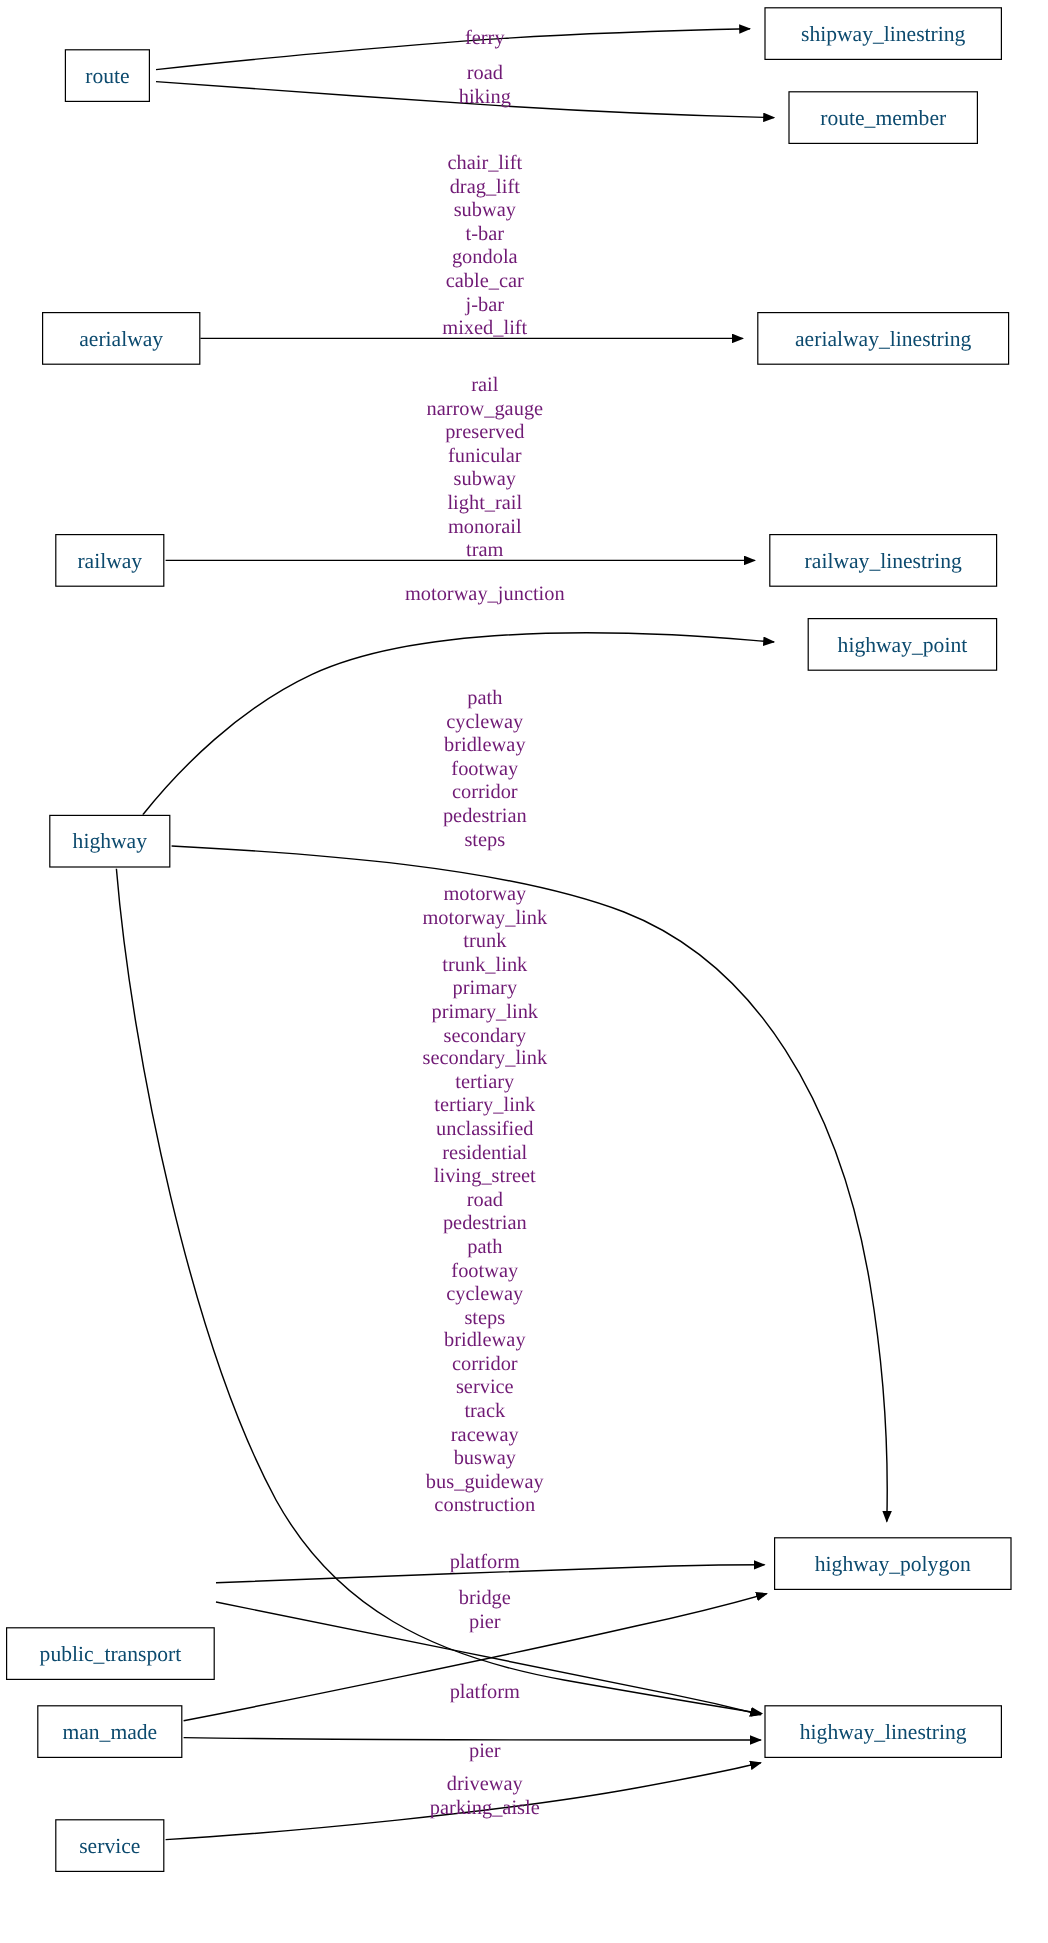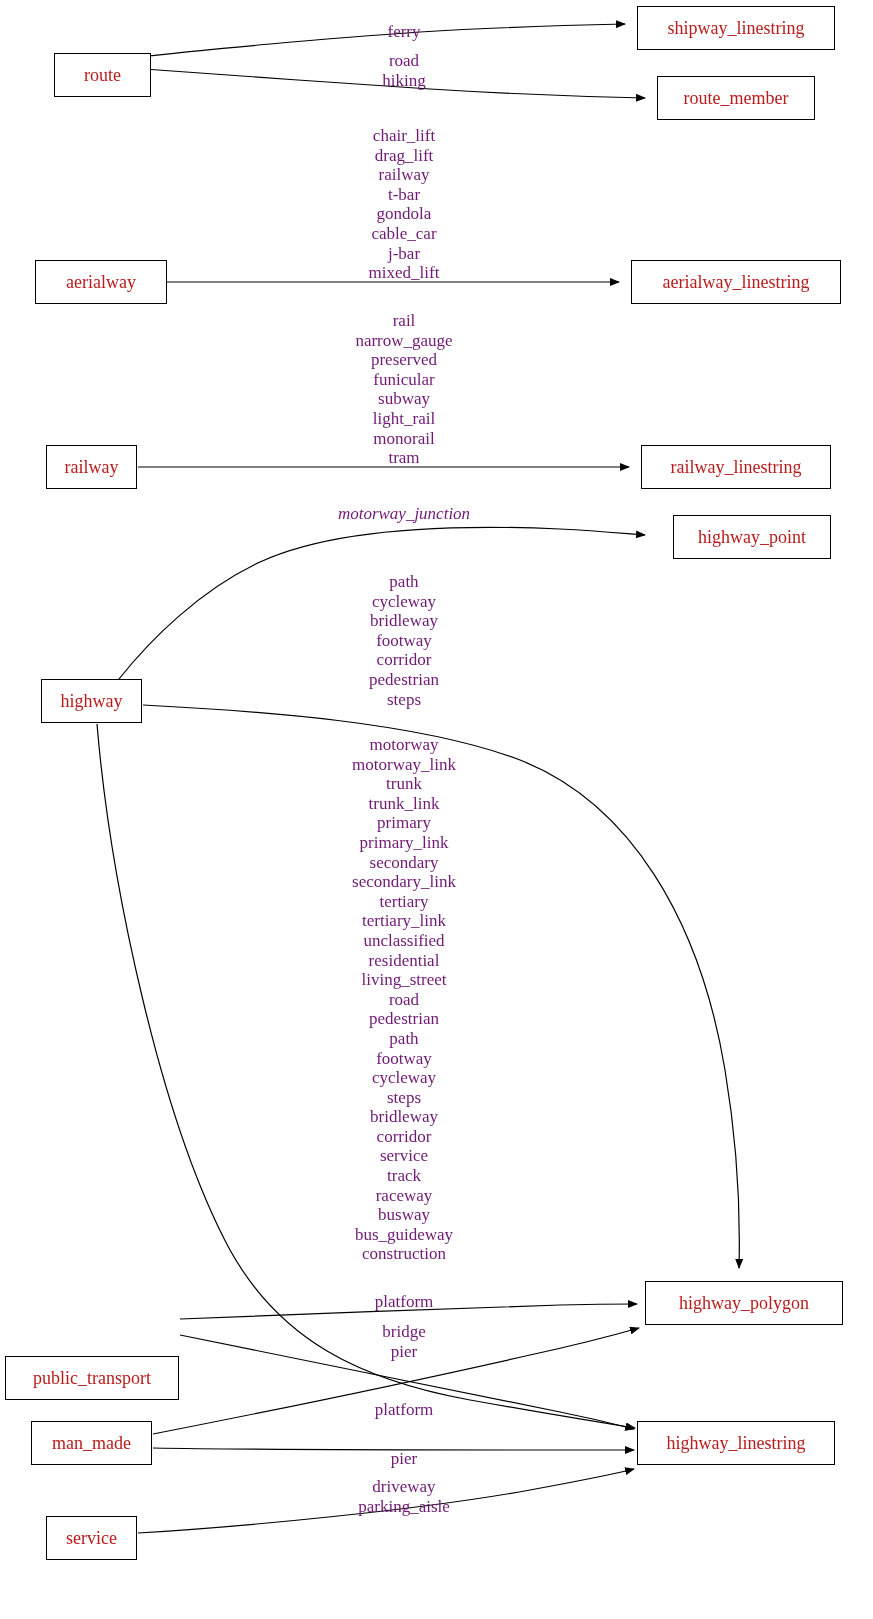--- a/index.html
+++ b/index.html
@@ -25,21 +25,21 @@
   }
   .node {
     position: absolute;
     box-sizing: border-box;
     border: 1px solid #000000;
     background: #ffffff;
     display: flex;
     align-items: center;
     justify-content: center;
     font-size: 18px;
-    color: #b91c1c;
+    color: #0c4a6e;
     white-space: nowrap;
     font-family: "Liberation Serif", serif;
   }
   .edge-label {
     position: absolute;
     font-size: 17px;
     color: #701a75;
     text-align: center;
     white-space: pre;
     line-height: 19.6px;
@@ -66,56 +66,56 @@
         <path d="M 143,705 C 260,711 420,722 520,760 C 630,803 700,920 725,1070 C 740,1160 740,1230 739,1268" fill="none" stroke="#000000" stroke-width="1.2" marker-end="url(#arrowhead)"></path>
         <path d="M 97,724 C 110,880 160,1120 230,1250 C 280,1340 360,1380 470,1400 C 560,1416 610,1424 635,1428" fill="none" stroke="#000000" stroke-width="1.2" marker-end="url(#arrowhead)"></path>
         <path d="M 180,1319 C 280,1315 460,1308 560,1305 C 600,1304 625,1304 637,1304" fill="none" stroke="#000000" stroke-width="1.2" marker-end="url(#arrowhead)"></path>
         <path d="M 153,1434 C 250,1415 420,1380 530,1355 C 590,1342 625,1332 639,1328" fill="none" stroke="#000000" stroke-width="1.2" marker-end="url(#arrowhead)"></path>
         <path d="M 180,1335 C 280,1355 450,1390 560,1412 C 600,1420 622,1426 634,1429" fill="none" stroke="#000000" stroke-width="1.2" marker-end="url(#arrowhead)"></path>
         <path d="M 153,1448 C 260,1450 450,1450 560,1450 C 600,1450 622,1450 634,1450" fill="none" stroke="#000000" stroke-width="1.2" marker-end="url(#arrowhead)"></path>
         <path d="M 138,1533 C 240,1527 420,1510 530,1490 C 590,1479 622,1472 634,1469" fill="none" stroke="#000000" stroke-width="1.2" marker-end="url(#arrowhead)"></path>
       </g>
   </svg>
   <div id="nodes-layer">
-      <div class="node" style="left: 54px; top: 53px; width: 97px; height: 44px;">route</div>
+      <div class="node" style="left: 54px; top: 41px; width: 71px; height: 44px;">route</div>
       <div class="node" style="left: 637px; top: 6px; width: 198px; height: 44px;">shipway_linestring</div>
       <div class="node" style="left: 657px; top: 76px; width: 158px; height: 44px;">route_member</div>
       <div class="node" style="left: 35px; top: 260px; width: 132px; height: 44px;">aerialway</div>
       <div class="node" style="left: 631px; top: 260px; width: 210px; height: 44px;">aerialway_linestring</div>
       <div class="node" style="left: 46px; top: 445px; width: 91px; height: 44px;">railway</div>
       <div class="node" style="left: 641px; top: 445px; width: 190px; height: 44px;">railway_linestring</div>
       <div class="node" style="left: 657px; top: 515px; width: 158px; height: 44px; margin-left: 16px;">highway_point</div>
       <div class="node" style="left: 41px; top: 679px; width: 101px; height: 44px; text-align: center;">highway</div>
       <div class="node" style="left: 645px; top: 1281px; width: 198px; height: 44px;">highway_polygon</div>
       <div class="node" style="left: 5px; top: 1356px; width: 174px; height: 44px;">public_transport</div>
       <div class="node" style="left: 31px; top: 1421px; width: 121px; height: 44px;">man_made</div>
       <div class="node" style="left: 637px; top: 1421px; width: 198px; height: 44px;">highway_linestring</div>
       <div class="node" style="left: 46px; top: 1516px; width: 91px; height: 44px;">service</div>
     </div>
   <div id="labels-layer">
       <div class="edge-label" style="left: 404px; top: 22px;">ferry</div>
       <div class="edge-label" style="left: 404px; top: 51px;">road
 hiking</div>
       <div class="edge-label" style="left: 404px; top: 126px;">chair_lift
 drag_lift
-railway
+subway
 t-bar
 gondola
 cable_car
 j-bar
 mixed_lift</div>
       <div class="edge-label" style="left: 404px; top: 311px;">rail
 narrow_gauge
 preserved
 funicular
 subway
 light_rail
 monorail
 tram</div>
-      <div class="edge-label" style="left: 404px; top: 504px; font-style: italic;">motorway_junction</div>
+      <div class="edge-label" style="left: 404px; top: 485px;">motorway_junction</div>
       <div class="edge-label" style="left: 404px; top: 572px;">path
 cycleway
 bridleway
 footway
 corridor
 pedestrian
 steps</div>
       <div class="edge-label" style="left: 404px; top: 735px;">motorway
 motorway_link
 trunk

